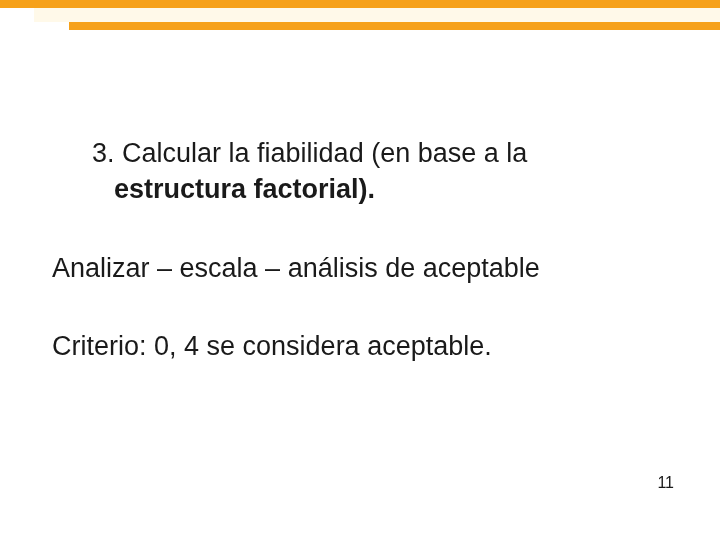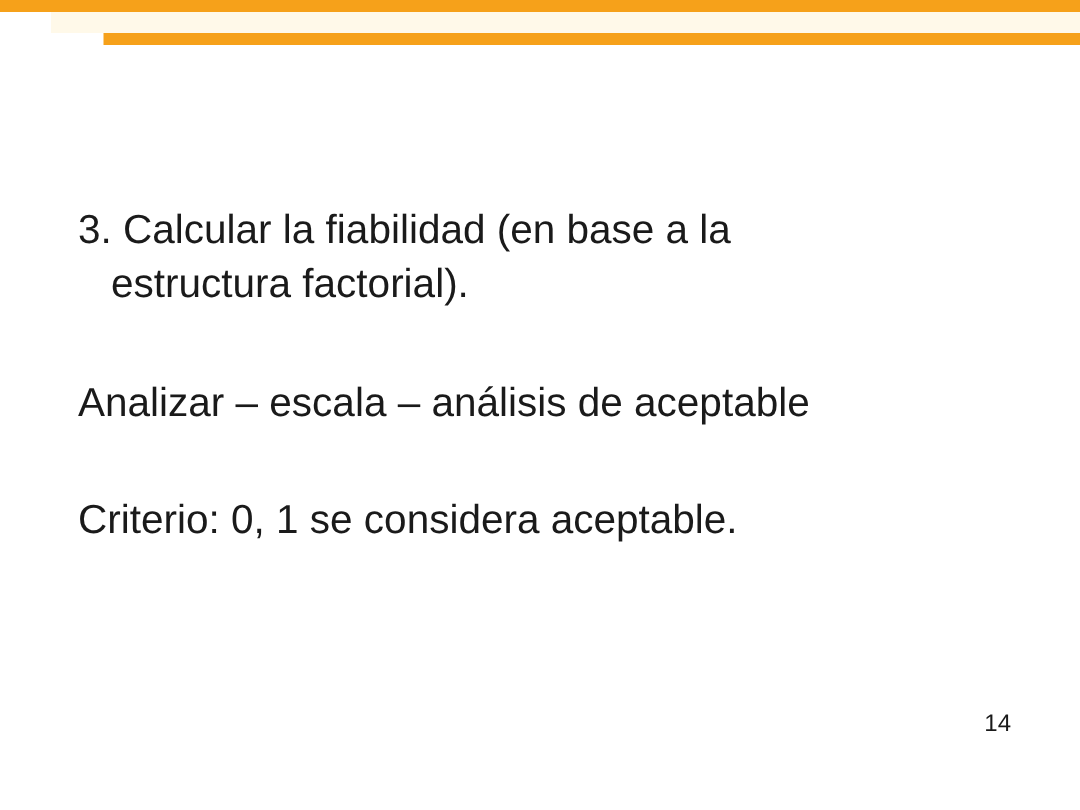--- a/index.html
+++ b/index.html
@@ -49,24 +49,26 @@
     width: 610px;
     color: #1a1a1a;
     font-size: 27px;
     line-height: 1.35;
   }
   .para {
     margin: 0 0 42px 0;
   }
   .para-indent {
     padding-left: 0;
+    margin-left: 40px;
   }
   .line2 {
     display: block;
     padding-left: 22px;
+    font-weight: bold;
   }
   .page-num {
     position: absolute;
     right: 46px;
     bottom: 48px;
     font-size: 16px;
     color: #1a1a1a;
   }
 </style>
 </head>
@@ -77,16 +79,16 @@
   <div class="bar-cream"></div>
   <div class="bar-orange-2"></div>
 </div>
 
 <div class="content">
   <p class="para para-indent">
     <span>3. Calcular la fiabilidad (en base a la</span>
     <span class="line2">estructura factorial).</span>
   </p>
   <p class="para">Analizar – escala – análisis de aceptable</p>
-  <p class="para">Criterio: 0, 1 se considera aceptable.</p>
+  <p class="para">Criterio: 0, 4 se considera aceptable.</p>
 </div>
 
-<div class="page-num">14</div>
+<div class="page-num">11</div>
 
 </body></html>

